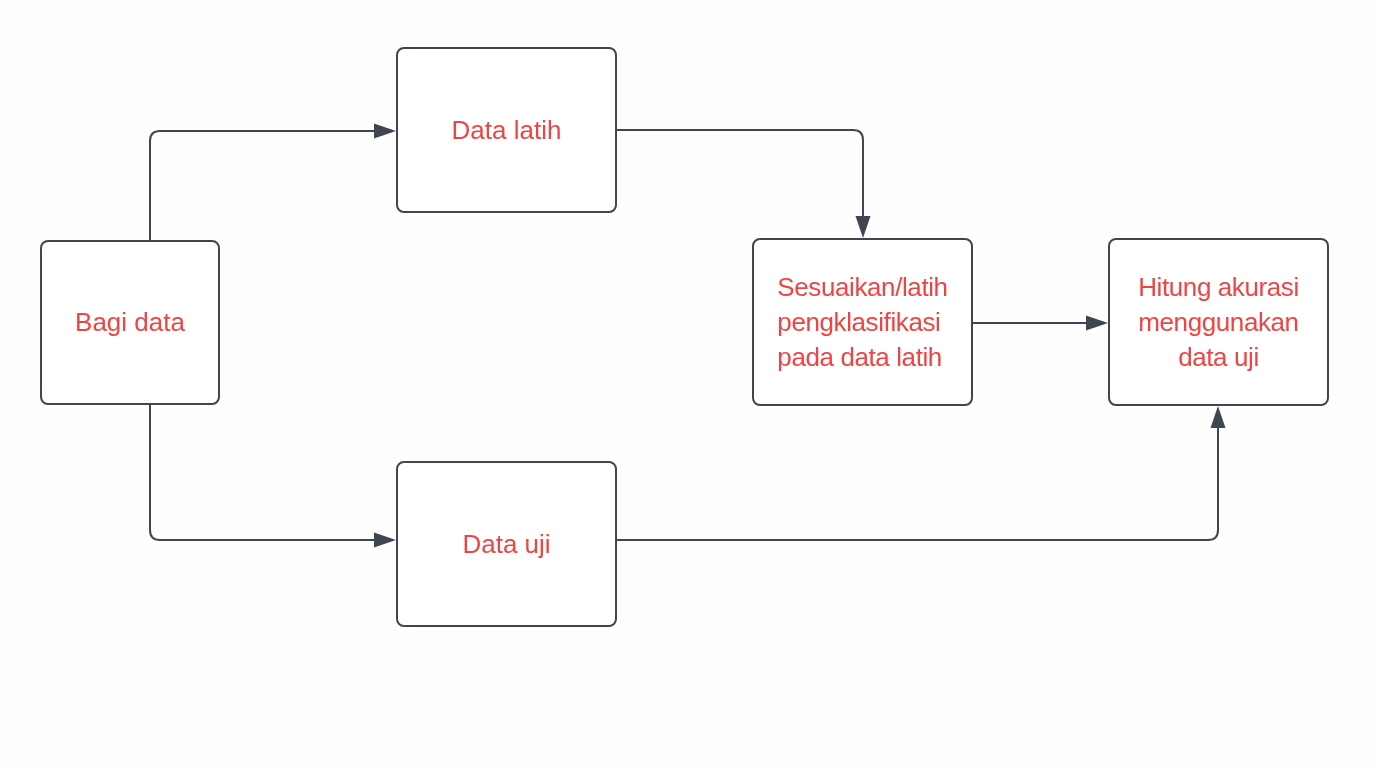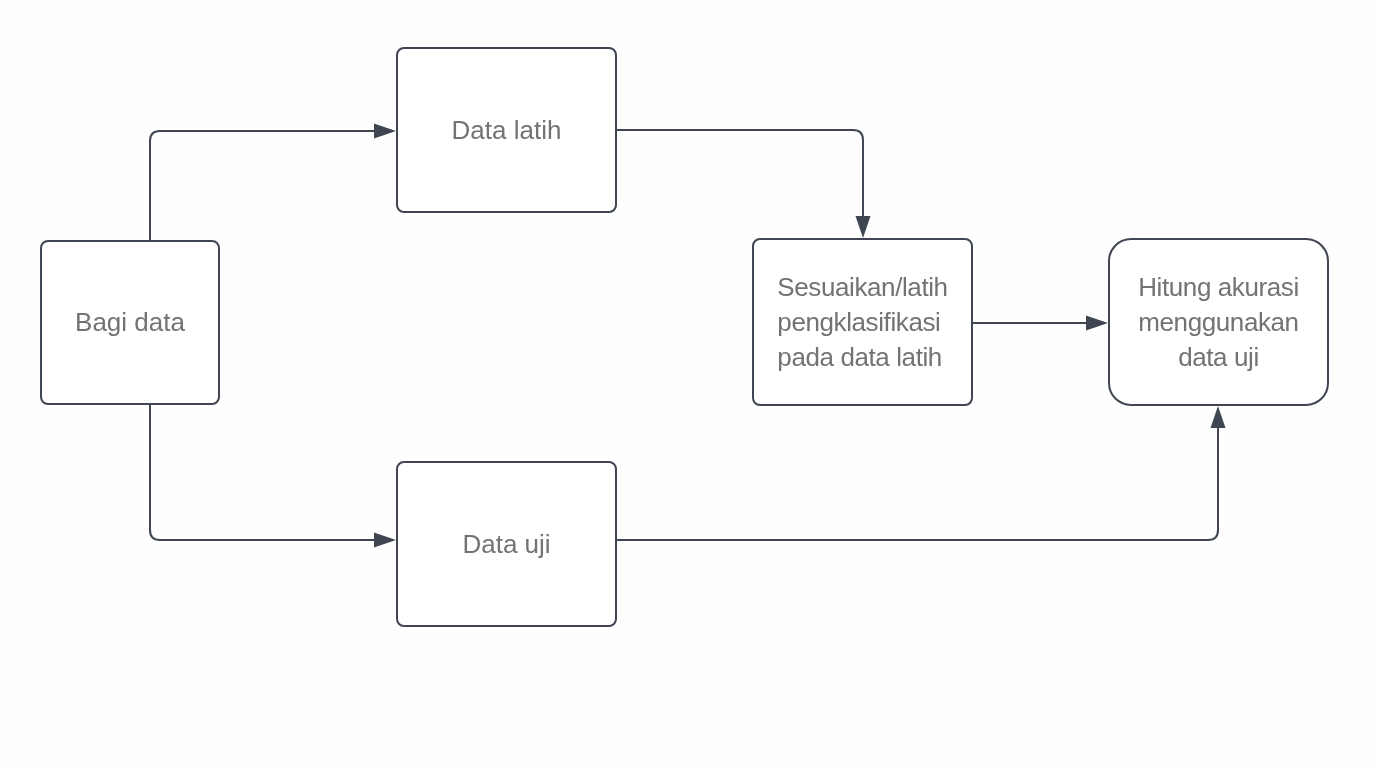--- a/index.html
+++ b/index.html
@@ -33,21 +33,21 @@
     box-sizing: border-box;
     background: #ffffff;
     border: 2px solid #3f4652;
     border-radius: 8px;
     display: flex;
     align-items: center;
     justify-content: center;
     z-index: 2;
   }
   .node-label {
-    color: #737373;
+    color: #ef4444;
     font-family: "Liberation Sans", sans-serif;
     font-size: 26px;
     line-height: 35px;
     text-align: center;
     white-space: pre-line;
     letter-spacing: 0px;
   }
   .node-label.tight {
     letter-spacing: -0.4px;
   }
@@ -97,19 +97,19 @@
   <div class="node" style="left:396px; top:461px; width:221px; height:166px;">
     <span class="node-label">Data uji</span>
   </div>
 
   <div class="node" style="left:752px; top:238px; width:221px; height:168px;">
     <span class="node-label tight" style="text-align:left;">Sesuaikan/latih
 pengklasifikasi
 pada data latih</span>
   </div>
 
-  <div class="node" style="left:1108px; top:238px; width:221px; height:168px;border-radius:23px;">
+  <div class="node" style="left:1108px; top:238px; width:221px; height:168px;">
     <span class="node-label tight">Hitung akurasi
 menggunakan
 data uji</span>
   </div>
 
 </div>
 
 </body></html>

